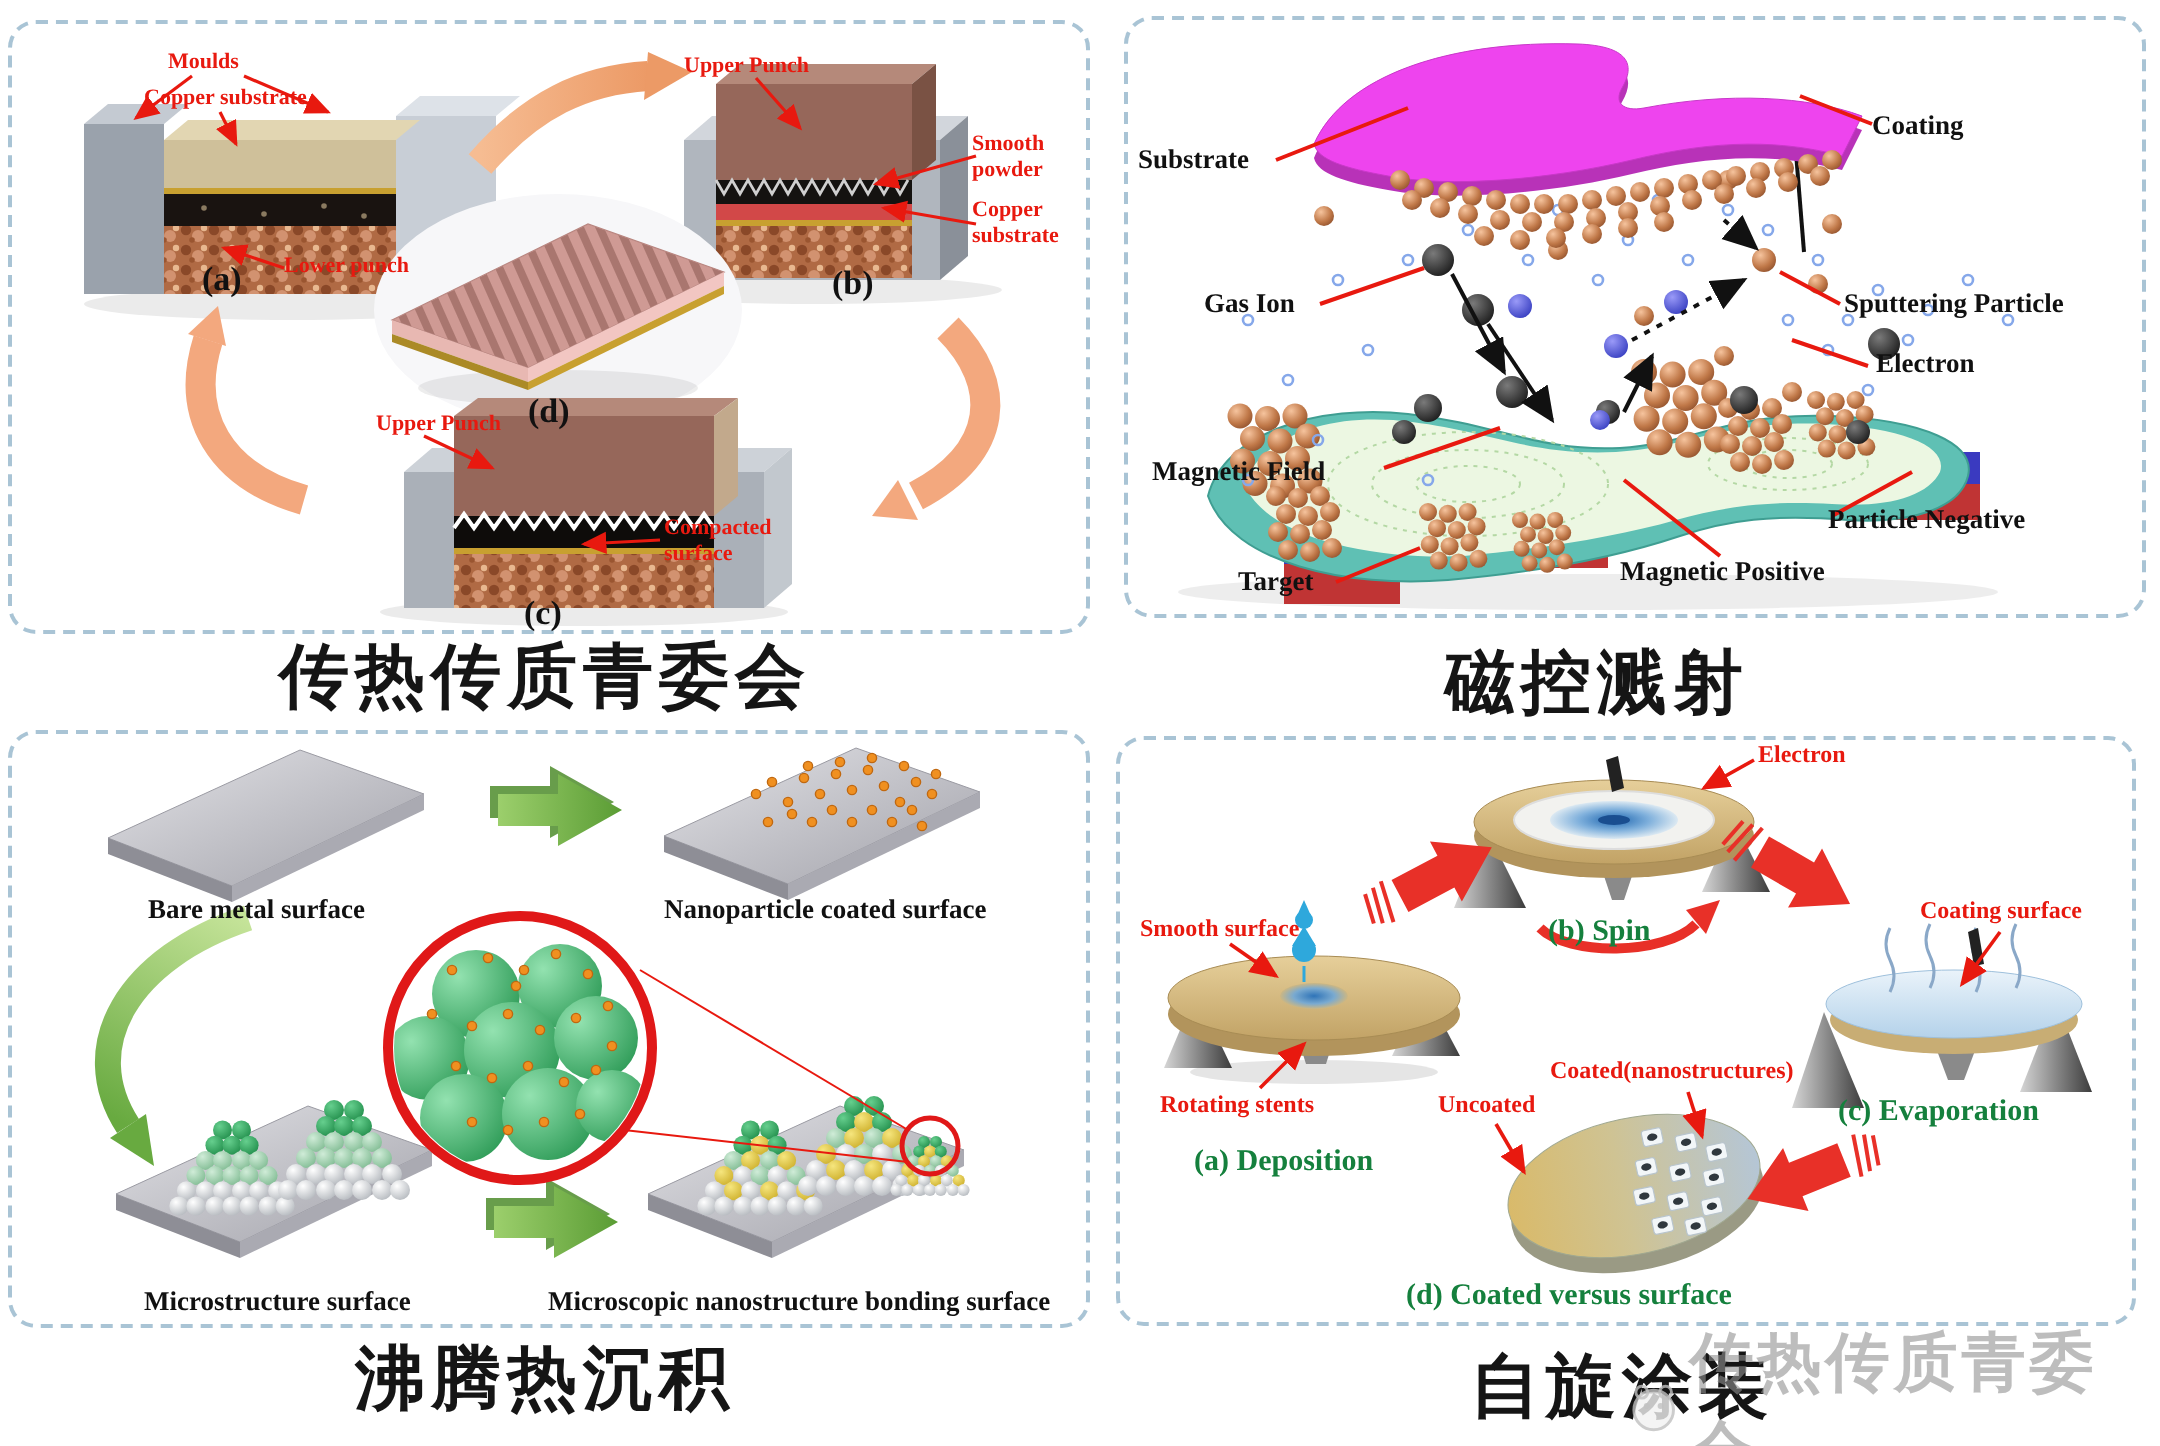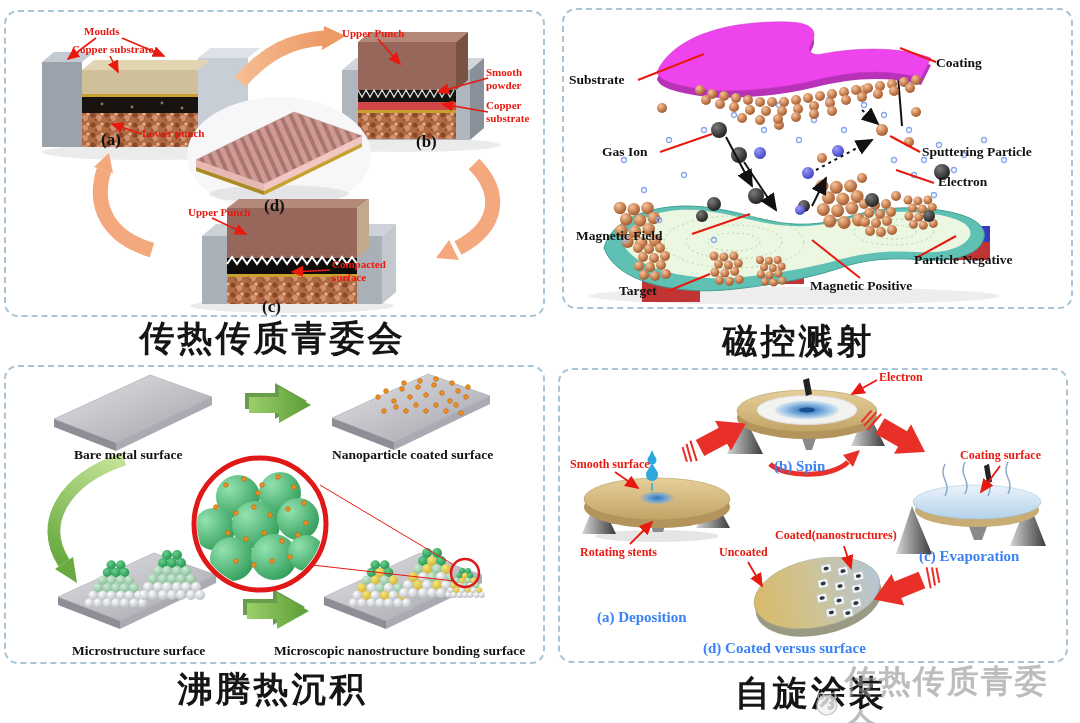--- a/index.html
+++ b/index.html
@@ -15,21 +15,21 @@
             font-weight:700;font-size:35px;color:#151515;letter-spacing:3px;}
   .t1{left:4px;width:537px;top:315px;}
   .t2{left:545px;width:507px;top:318px;}
   .t3{left:4px;width:537px;top:666px;}
   .t4{left:558px;width:506px;top:670px;}
   .lbl{position:absolute;font-weight:700;line-height:1.15;}
   .red{color:#e8190f;font-size:11px;}
   .red12{color:#e8190f;font-size:12px;}
   .blk{color:#111;font-size:13.5px;}
   .step{color:#111;font-size:17px;}
-  .step4{color:#3b82f6;font-size:15px;white-space:nowrap;}
+  .step4{color:#15803d;font-size:15px;white-space:nowrap;}
   .wm{position:absolute;left:813px;top:660px;display:flex;align-items:center;gap:4px;
       font-family:"DejaVu Sans",sans-serif;font-weight:700;font-size:32px;
       color:rgba(145,145,145,0.6);letter-spacing:2px;z-index:5;}
 </style>
 </head>
 <body>
 
 <div class="figure">
 
   <div class="panel p1">
@@ -688,21 +688,21 @@
         <line x1="70" y1="174" x2="92" y2="152" marker-end="url(#m4)"></line>
         <line x1="317" y1="10" x2="292" y2="24" marker-end="url(#m4)"></line>
         <line x1="440" y1="96" x2="421" y2="122" marker-end="url(#m4)"></line>
         <line x1="188" y1="192" x2="202" y2="216" marker-end="url(#m4)"></line>
         <line x1="284" y1="176" x2="291" y2="198" marker-end="url(#m4)"></line>
       </g>
     </svg>
 
     <span class="lbl red12" style="left:10px;top:88px;">Smooth surface</span>
     <span class="lbl red12" style="left:20px;top:176px;">Rotating stents</span>
-    <span class="lbl step4" style="left:37px;top:203px;margin-top:36px;">(a) Deposition</span>
+    <span class="lbl step4" style="left:37px;top:203px;">(a) Deposition</span>
     <span class="lbl red12" style="left:319px;top:1px;">Electron</span>
     <span class="lbl step4" style="left:214px;top:88px;">(b) Spin</span>
     <span class="lbl red12" style="left:400px;top:79px;">Coating surface</span>
     <span class="lbl step4" style="left:359px;top:178px;">(c) Evaporation</span>
     <span class="lbl red12" style="left:159px;top:176px;">Uncoated</span>
     <span class="lbl red12" style="left:215px;top:159px;">Coated(nanostructures)</span>
     <span class="lbl step4" style="left:143px;top:270px;">(d) Coated versus surface</span>
   </div>
   <div class="cn-title t4">自旋涂装</div>
 

